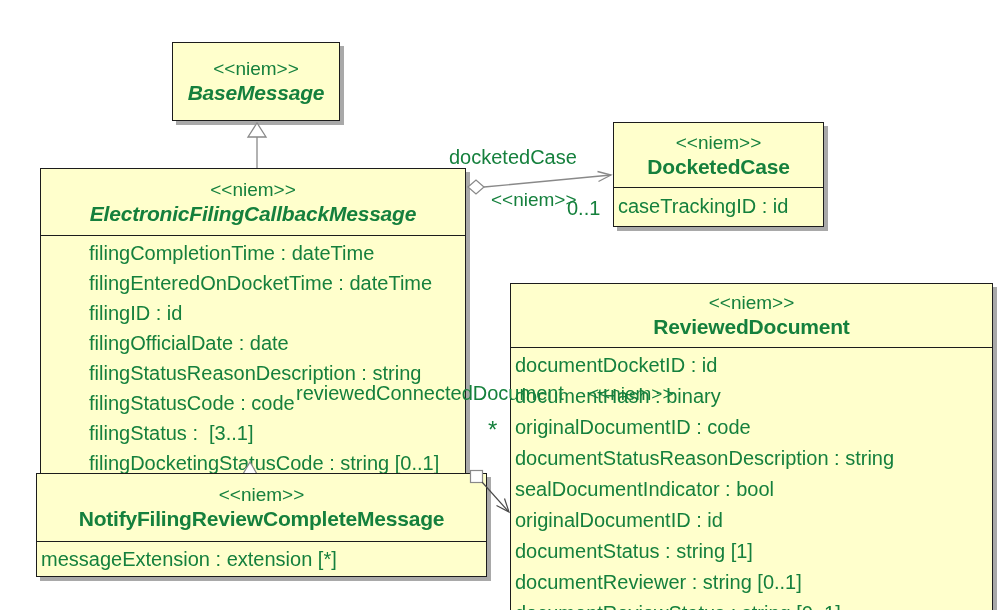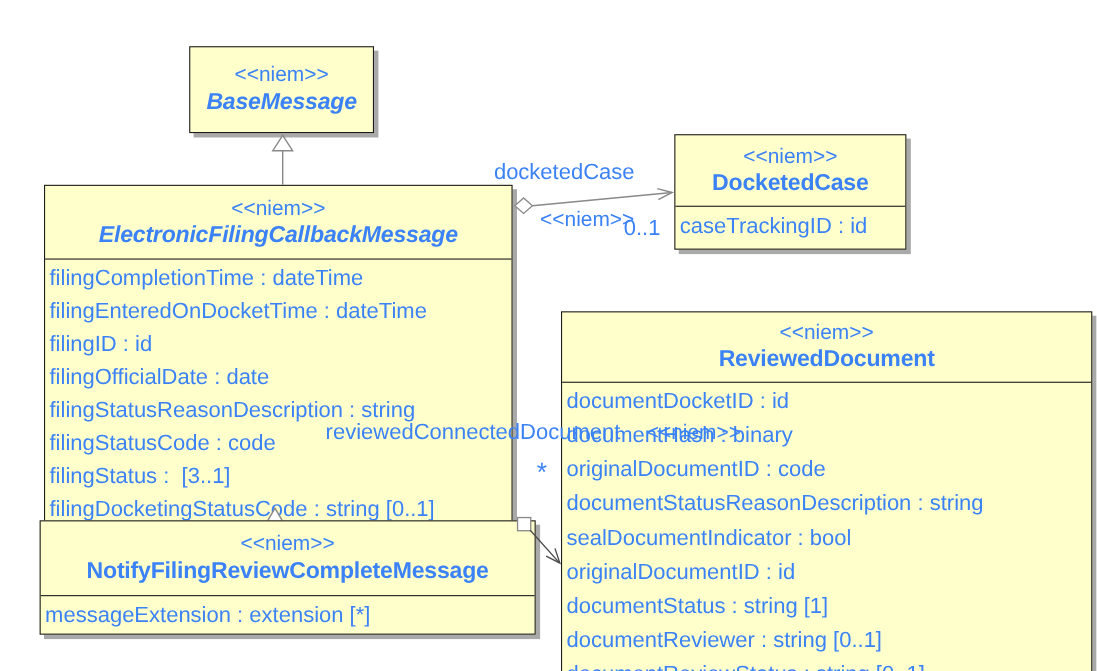--- a/index.html
+++ b/index.html
@@ -1,33 +1,33 @@
 <!DOCTYPE html>
 <html><head>
 <meta charset="utf-8">
 <style>
   html,body{margin:0;padding:0;background:#ffffff;}
   #stage{
     position:relative;width:997px;height:610px;overflow:hidden;background:#ffffff;
-    font-family:"Liberation Sans",sans-serif;color:#3b82f6;
+    font-family:"Liberation Sans",sans-serif;color:#15803d;
   }
   .cls{
     position:absolute;background:#ffffcc;border:1px solid #1c1c1c;
     box-shadow:4px 4px 0 0 #a9a9a9;box-sizing:border-box;z-index:1;
   }
   .cls-hdr{
     display:flex;flex-direction:column;align-items:center;justify-content:center;
     box-sizing:border-box;text-align:center;
   }
   .stereo{font-size:19px;line-height:23px;}
   .cname{font-size:21px;font-weight:bold;line-height:26px;letter-spacing:-0.2px;}
   .abstract .cname{font-style:italic;}
   .attrs{border-top:1px solid #1c1c1c;padding:2px 0 0 4px;overflow:hidden;}
   .attr{font-size:20px;white-space:pre;}
-  .lh30 .attr{line-height:30px;}
+  .lh30 .attr{line-height:30px;margin-left:44px;}
   .lh31 .attr{line-height:31px;}
   .lh32 .attr{line-height:32px;}
   .lbl{position:absolute;font-size:20px;line-height:22px;white-space:pre;z-index:5;}
   .lbl.stereo-lbl{font-size:19px;}
   .lbl.mult-star{font-size:24px;}
   svg.layer{position:absolute;left:0;top:0;pointer-events:none;}
   #svg-under{z-index:2;}
   #svg-over{z-index:4;}
   #cls-notify{z-index:3;}
 </style>

